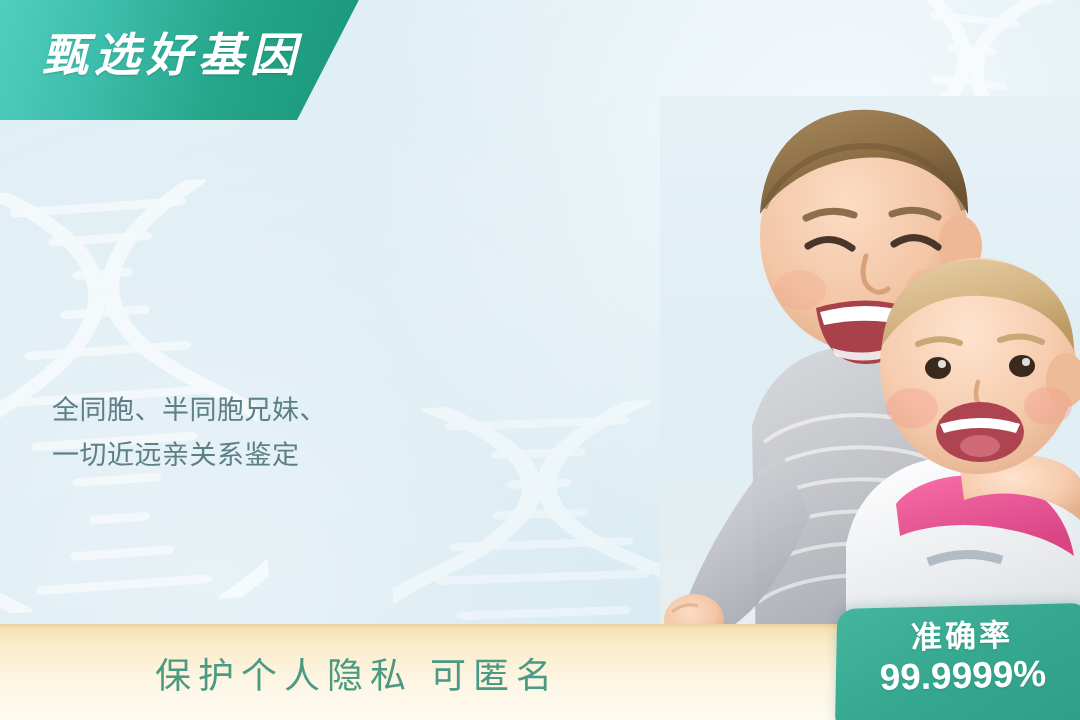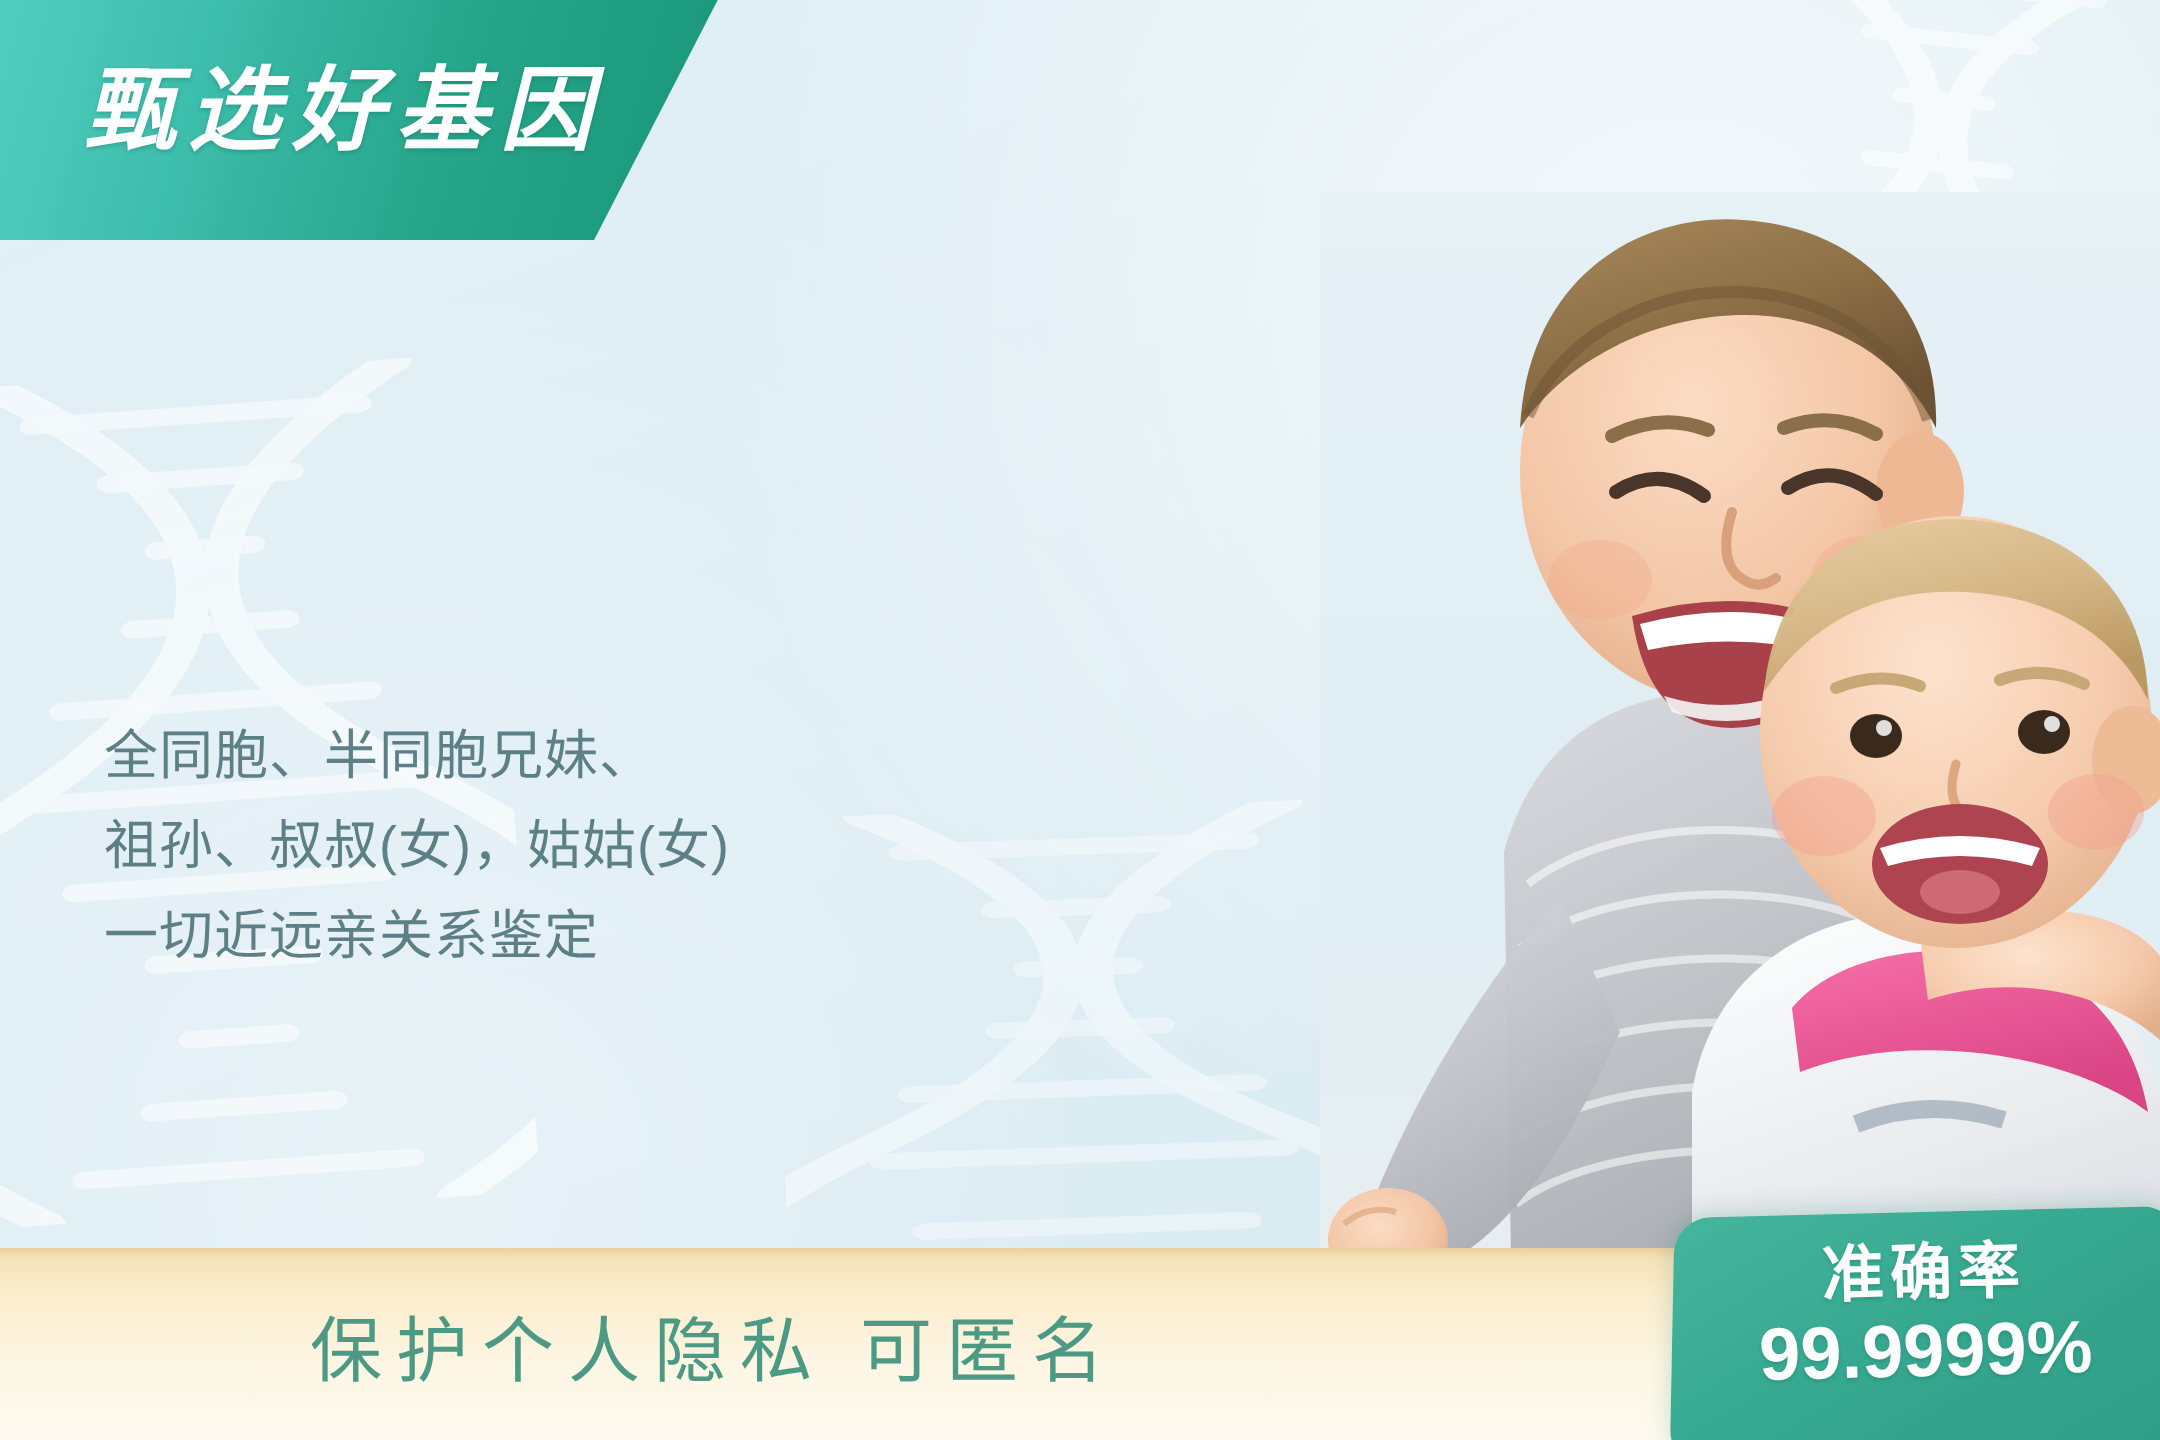--- a/index.html
+++ b/index.html
@@ -75,21 +75,21 @@
     font-size: 42px;
     font-weight: 700;
     line-height: 1.38;
     letter-spacing: 1px;
   }
 
   
   .desc {
     position: absolute;
     left: 52px;
-    top: 356px;
+    top: 388px;
     width: 520px;
     color: #5d7f86;
     font-size: 27px;
     font-weight: 300;
     line-height: 1.66;
     letter-spacing: 0.5px;
   }
   .desc-line { display: block; white-space: nowrap; }
 
   
@@ -367,21 +367,20 @@
     </svg>
   </div>
 
   <div class="logo-banner">
     <div class="logo-banner-text">甄选好基因</div>
   </div>
 
 
   <div class="desc">
     <span class="desc-line">全同胞、半同胞兄妹、</span>
-    <span class="desc-line">祖孙、叔叔(女)，姑姑(女)</span>
     <span class="desc-line">一切近远亲关系鉴定</span>
   </div>
 
   <div class="bottom-strip">
     <div class="bottom-strip-text">保护个人隐私 可匿名</div>
   </div>
 
   <div class="accuracy-badge">
     <div class="accuracy-inner">
       <div class="accuracy-label">准确率</div>

